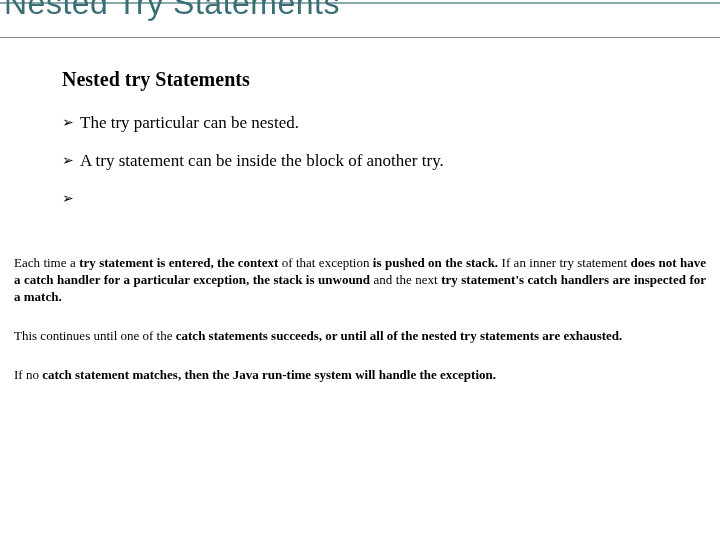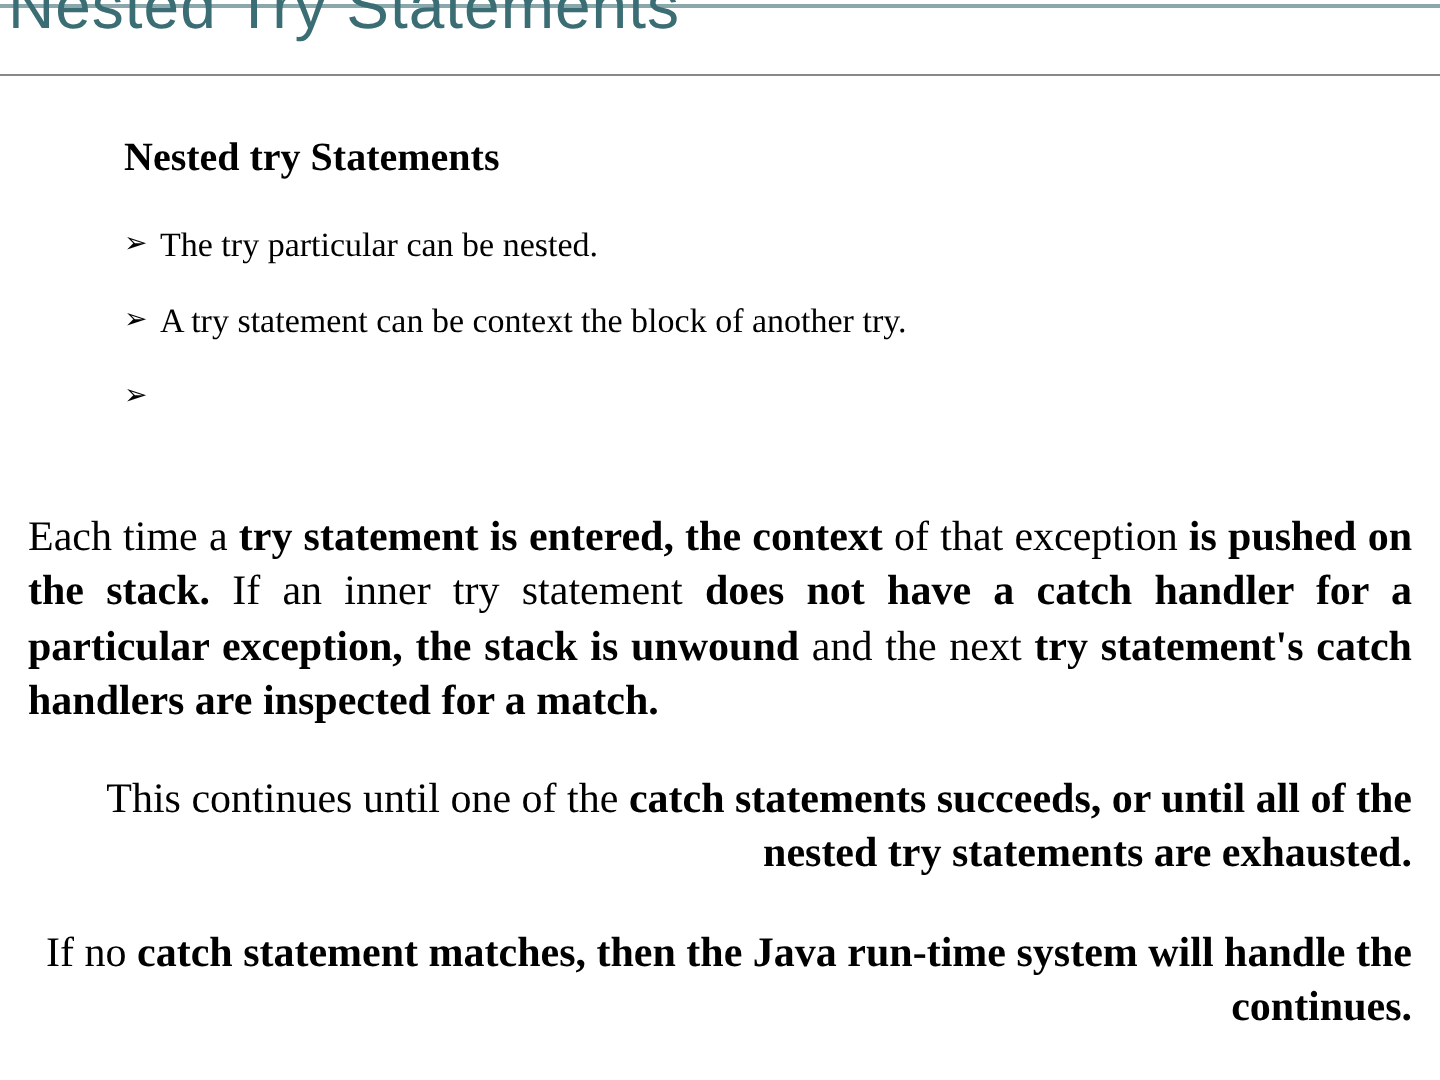--- a/index.html
+++ b/index.html
@@ -58,59 +58,59 @@
     display: inline-block;
     width: 18px;
     flex-shrink: 0;
     font-size: 14px;
     line-height: 20px;
     color: #000;
   }
   .body-text {
     margin: 46px 14px 0 14px;
     font-family: 'Times New Roman', Times, serif;
-    font-size: 21px;
+    font-size: 13px;
     color: #000;
   }
   .body-text p {
     margin-bottom: 22px;
     line-height: 1.3;
   }
   .p-justify {
     text-align: justify;
     font-weight: bold;
   }
   .p-justify .reg { font-weight: normal; }
-  .p-plain { font-weight: normal; text-align: right; }
+  .p-plain { font-weight: normal; }
   .p-plain .bold { font-weight: bold; }
 </style>
 </head>
 <body>
 
 <div class="title-bar">
   <div class="title-strike"></div>
   <div class="title-text">Nested Try Statements</div>
 </div>
 
 <div class="inner-block">
   <div class="subheading">Nested try Statements</div>
   <ul class="bullet-list">
     <li>
       <span class="arrow">➢</span>
       <span>The try particular can be nested.</span>
     </li>
     <li>
       <span class="arrow">➢</span>
-      <span>A try statement can be context the block of another try.</span>
+      <span>A try statement can be inside the block of another try.</span>
     </li>
     <li>
       <span class="arrow">➢</span>
     </li>
   </ul>
 </div>
 
 <div class="body-text">
   <p class="p-justify"><span class="reg">Each time a </span><span>try statement is entered, the context </span><span class="reg">of that exception </span><span>is pushed on the stack. </span><span class="reg">If an inner try statement </span><span>does not have a catch handler for a particular exception, the stack is unwound </span><span class="reg">and the next </span><span>try statement's catch handlers are inspected for a match.</span></p>
 
   <p class="p-plain"><span>This continues until one of the </span><span class="bold">catch statements succeeds, or until all of the nested try statements are exhausted.</span></p>
 
-  <p class="p-plain"><span>If no </span><span class="bold">catch statement matches, then the Java run-time system will handle the continues.</span></p>
+  <p class="p-plain"><span>If no </span><span class="bold">catch statement matches, then the Java run-time system will handle the exception.</span></p>
 </div>
 
 </body></html>

